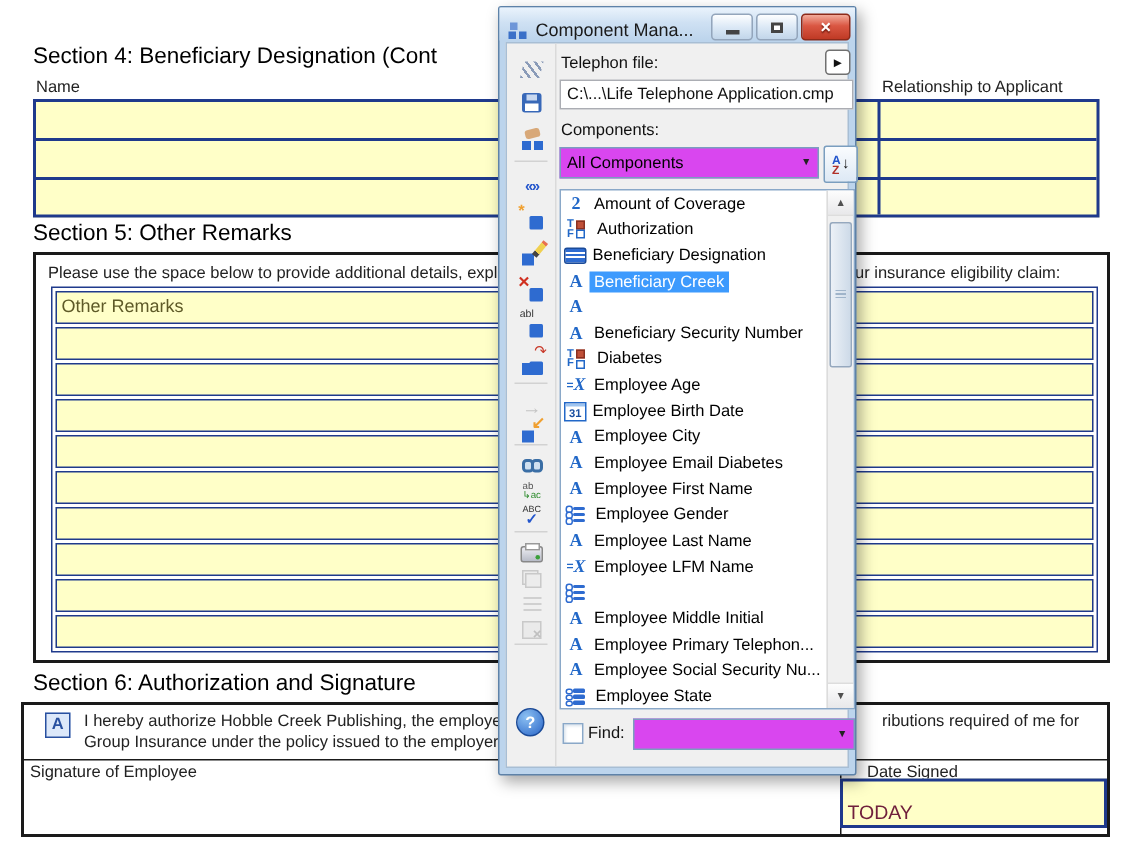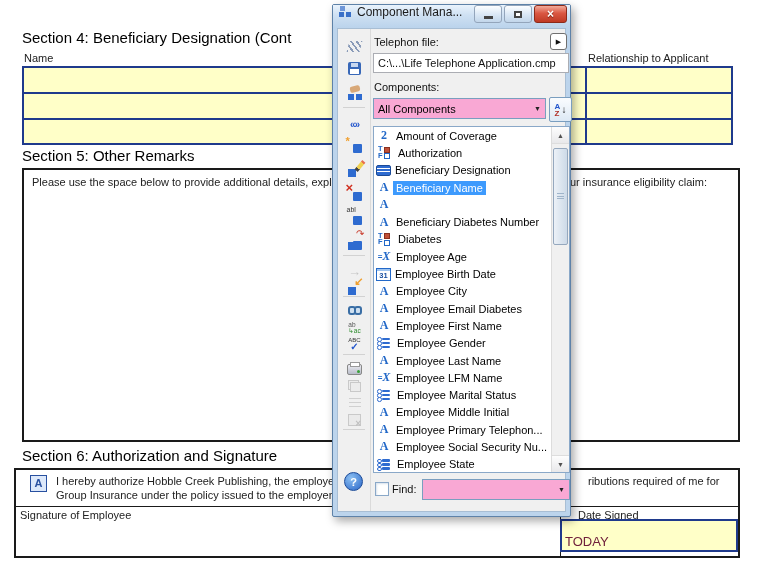--- a/index.html
+++ b/index.html
@@ -25,21 +25,21 @@
   .s6-authrow{position:absolute;left:0;top:0;right:0;height:36px;border-bottom:1px solid #1a1a1a}
   .a-marker{position:absolute;left:14px;top:5px;width:15px;height:15px;background:#DCE8FA;border:1px solid #2850A0;
             color:#2850A0;font-weight:bold;font-size:11px;text-align:center;line-height:15px}
   .s6-vdiv{position:absolute;left:544px;top:37px;bottom:0;width:1px;background:#1a1a1a}
   .today-field{position:absolute;left:544px;top:49px;width:174px;height:29px;background:#FFFFC8;border:2px solid #1F3A8C}
   .today-field span{position:absolute;left:3px;bottom:1px;font-size:13px;color:#70203C}
 
   
   .dialog{position:absolute;left:332px;top:4px;width:239px;height:513px;background:#BCD4EC;
           border:1px solid #5E82A8;border-radius:2px;box-shadow:3px 4px 10px rgba(0,0,0,.35);box-sizing:border-box}
-  .titlebar{height:22px;display:flex;align-items:flex-start;padding:0 3px 0 6px;
+  .titlebar{height:22px;display:flex;align-items:flex-end;padding:0 3px 0 6px;
             background:linear-gradient(#EAF3FC,#CFE1F3 45%,#BCD4EC)}
   .title-text{font-size:12px;color:#1a1a1a;margin-left:5px;flex:1;white-space:nowrap;overflow:hidden}
   .win-icon{position:relative;width:13px;height:13px;display:inline-block}
   .win-icon i{position:absolute;width:5px;height:5px;background:#3A70C8}
   .win-icon i:nth-child(1){left:1px;top:1px;background:#6E96D8}
   .win-icon i:nth-child(2){left:0;top:7px}
   .win-icon i:nth-child(3){left:7px;top:7px}
   .wbtn{width:26px;height:16px;margin-left:2px;border:1px solid #93A5BB;border-radius:3px;position:relative;
         background:linear-gradient(#FDFEFF,#DCE9F6 50%,#C2D6EA);cursor:default;display:flex;align-items:center;justify-content:center}
   .wbtn.close{width:31px;background:linear-gradient(#F2AB9B,#DA5743 45%,#BF3A25);border-color:#8C2A1A}
@@ -95,21 +95,21 @@
   .g-delall{position:relative;width:13px;height:12px}
   .g-delall::before{content:"";position:absolute;inset:0;border:1px solid #9A9A9A;background:#E4E4E4}
   .g-delall::after{content:"×";position:absolute;right:0;bottom:-3px;color:#888;font-weight:bold;font-size:10px}
 
   
   .ctl-label{position:absolute;font-size:11px;color:#111;white-space:nowrap}
   .menu-arrow{position:absolute;width:15px;height:15px;border:1px solid #707070;border-radius:3px;background:#fff;
               display:flex;align-items:center;justify-content:center;font-size:7px;color:#111}
   .textbox{position:absolute;background:#fff;border:1px solid #ABADB3;font-size:11px;color:#111;
            padding:3px 3px 0 4px;box-sizing:border-box;white-space:nowrap;overflow:hidden}
-  .combo{position:absolute;background:#f9a8d4;border:1px solid #7A9EBF;box-sizing:border-box;font-size:11px}
+  .combo{position:absolute;background:#d946ef;border:1px solid #7A9EBF;box-sizing:border-box;font-size:11px}
   .combo .val{position:absolute;left:4px;top:4px;white-space:nowrap}
   .combo .arrow{position:absolute;right:4px;top:6px;font-size:7px;color:#222}
   .sortbtn{position:absolute;width:21px;height:23px;border:1px solid #7A9EBF;border-radius:2px;
            background:linear-gradient(#FAFCFE,#DDE9F5);display:flex;align-items:center;justify-content:center;gap:1px}
   .sortbtn .az{display:flex;flex-direction:column;font-size:8px;font-weight:bold;line-height:7px}
   .sortbtn .az b:first-child{color:#2255CC}.sortbtn .az b:last-child{color:#B03028}
   .sortbtn .dn{font-size:10px;color:#111}
 
   .listbox{position:absolute;background:#fff;border:1px solid #8AA8C8;box-sizing:border-box;overflow:hidden}
   .li{height:17.3px;display:flex;align-items:center;padding-left:2px;white-space:nowrap}
@@ -159,20 +159,34 @@
           <div class="s4-row"></div>
         </div>
       <div class="s4-div"></div>
     </div>
 
     <div class="s-title" style="left:22px;top:147px">Section 5: Other Remarks</div>
 
     <div class="s5-box">
       <div class="lbl" style="left:8px;top:6px">Please use the space below to provide additional details, explana</div>
       <div class="lbl" style="left:546px;top:6px">ur insurance eligibility claim:</div>
+      <div class="s5-inner" id="s5rows">
+          <div class="s5-row">
+            <div class="s5-caption">Other Remarks</div>
+          </div>
+          <div class="s5-row"></div>
+          <div class="s5-row"></div>
+          <div class="s5-row"></div>
+          <div class="s5-row"></div>
+          <div class="s5-row"></div>
+          <div class="s5-row"></div>
+          <div class="s5-row"></div>
+          <div class="s5-row"></div>
+          <div class="s5-row"></div>
+        </div>
     </div>
 
     <div class="s-title" style="left:22px;top:447px">Section 6: Authorization and Signature</div>
 
     <div class="s6-box">
       <div class="s6-authrow">
         <div class="a-marker">A</div>
         <div class="lbl" style="left:40px;top:5px">I hereby authorize Hobble Creek Publishing, the employer,</div>
         <div class="lbl" style="left:40px;top:19px">Group Insurance under the policy issued to the employer b</div>
         <div class="lbl" style="left:572px;top:5px">ributions required of me for</div>
@@ -321,28 +335,28 @@
                 <b>F<i></i></b>
               </span>
               <span class="label">Authorization</span>
             </div>
             <div class="li">
               <span class="ci ci-sec"></span>
               <span class="label">Beneficiary Designation</span>
             </div>
             <div class="li">
               <span class="ci ci-letter">A</span>
-              <span class="label sel">Beneficiary Name</span>
-            </div>
-            <div class="li">
-              <span class="ci ci-letter">A</span>
-            </div>
-            <div class="li">
-              <span class="ci ci-letter">A</span>
-              <span class="label">Beneficiary Diabetes Number</span>
+              <span class="label sel">Beneficiary Creek</span>
+            </div>
+            <div class="li">
+              <span class="ci ci-letter">A</span>
+            </div>
+            <div class="li">
+              <span class="ci ci-letter">A</span>
+              <span class="label">Beneficiary Security Number</span>
             </div>
             <div class="li">
               <span class="ci ci-tf">
                 <b>T<i></i></b>
                 <b>F<i></i></b>
               </span>
               <span class="label">Diabetes</span>
             </div>
             <div class="li">
               <span class="ci ci-form">=<b>X</b></span>
@@ -379,21 +393,20 @@
             <div class="li">
               <span class="ci ci-form">=<b>X</b></span>
               <span class="label">Employee LFM Name</span>
             </div>
             <div class="li">
               <span class="ci ci-choice">
                 <i></i>
                 <i></i>
                 <i></i>
               </span>
-              <span class="label">Employee Marital Status</span>
             </div>
             <div class="li">
               <span class="ci ci-letter">A</span>
               <span class="label">Employee Middle Initial</span>
             </div>
             <div class="li">
               <span class="ci ci-letter">A</span>
               <span class="label">Employee Primary Telephon...</span>
             </div>
             <div class="li">

